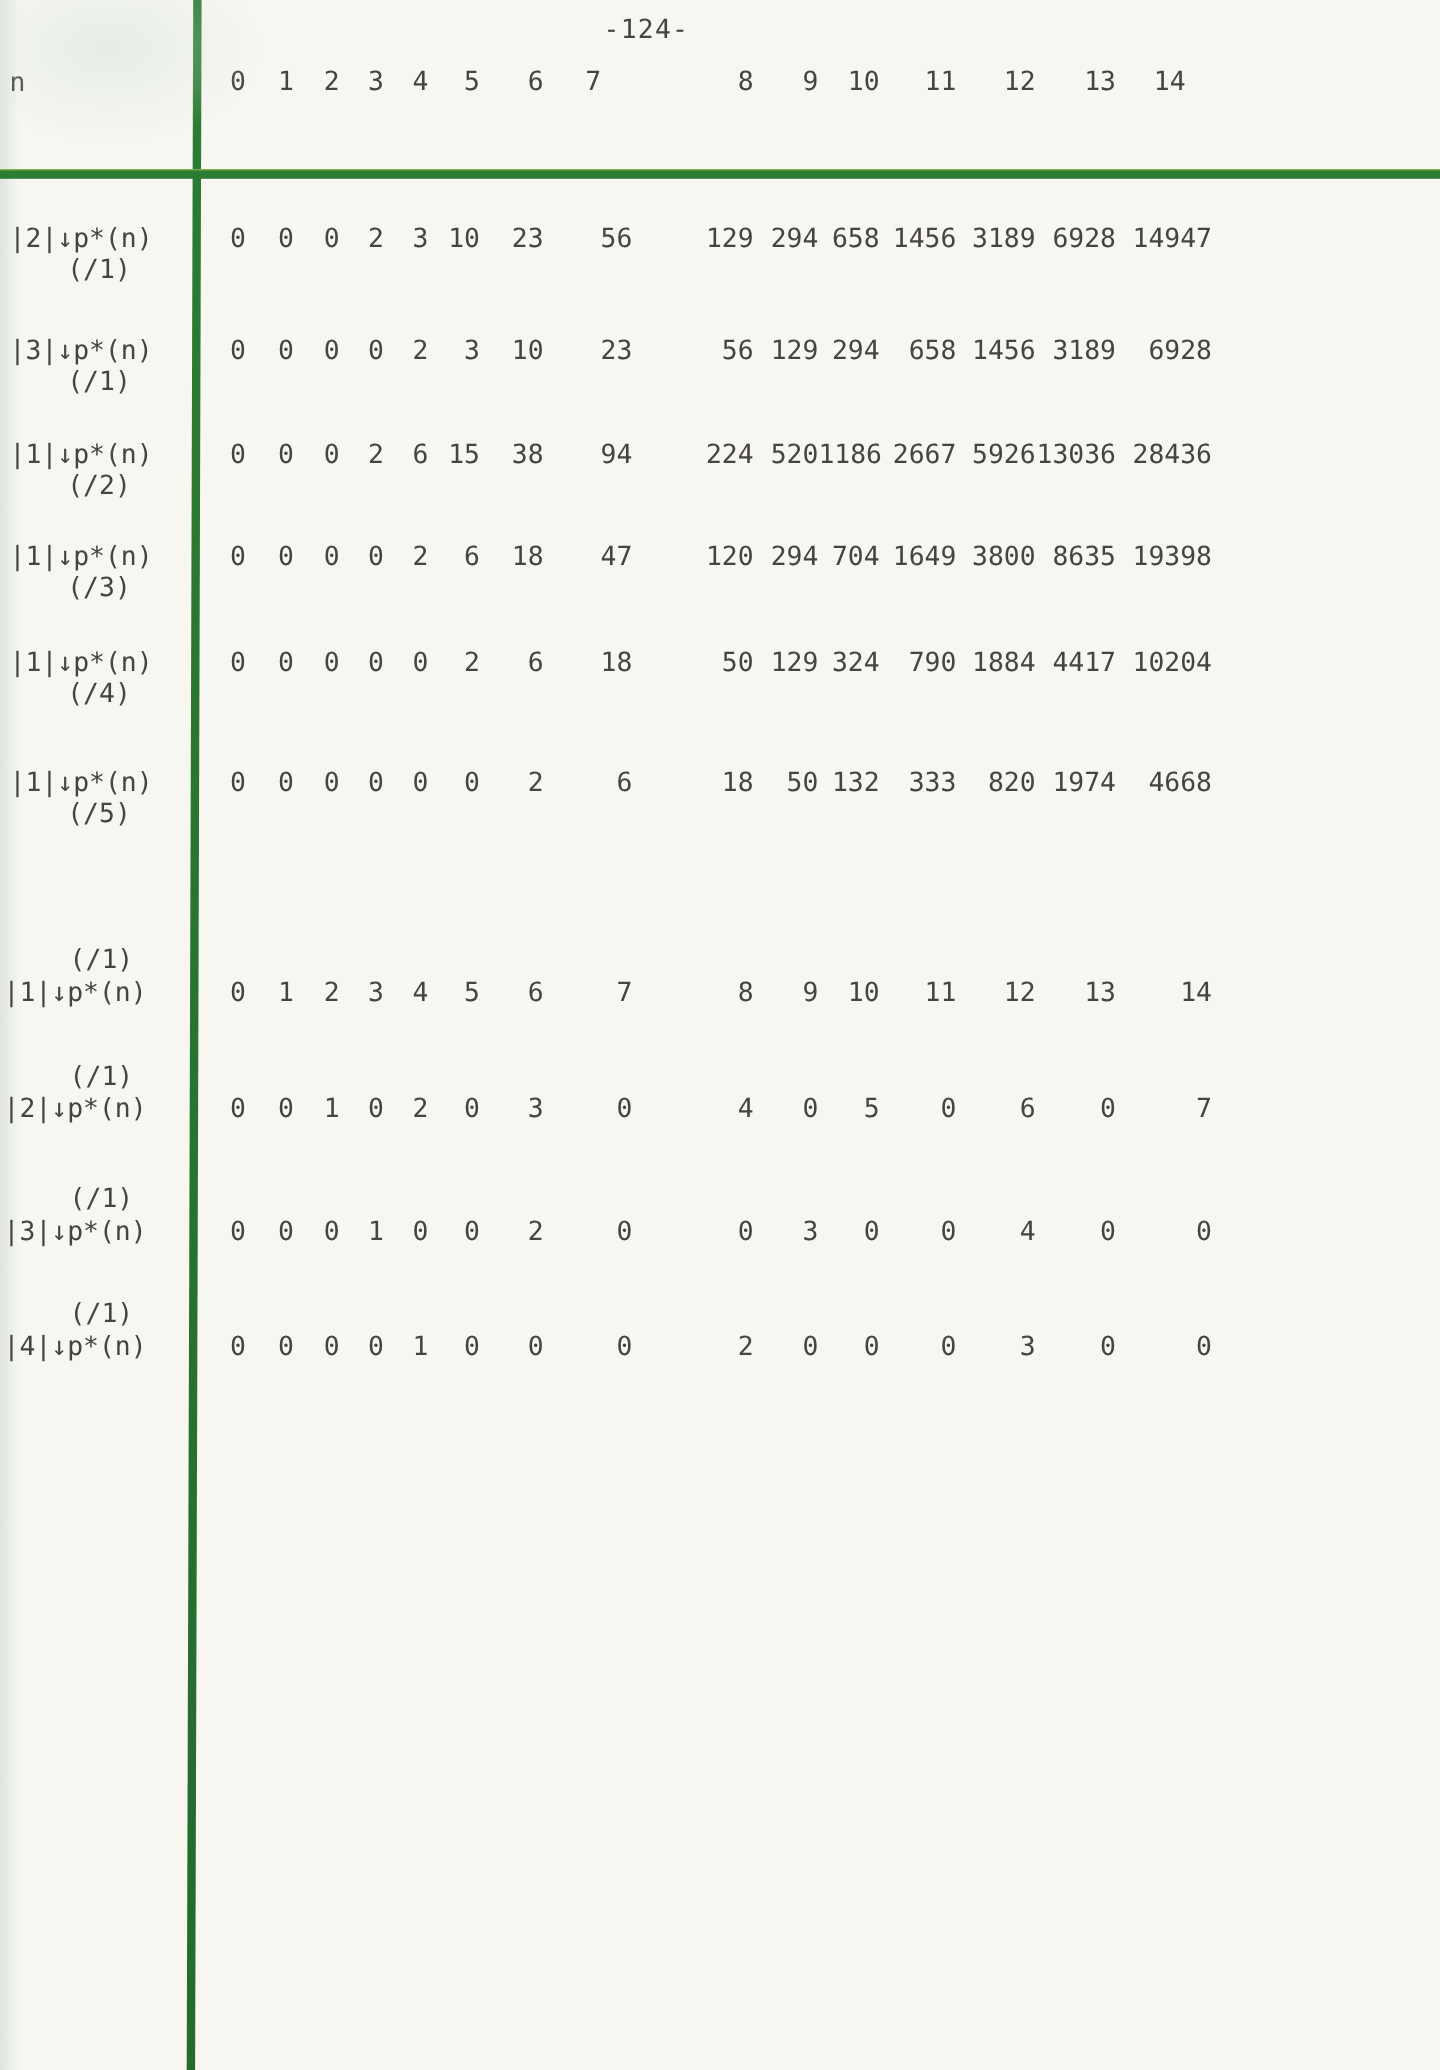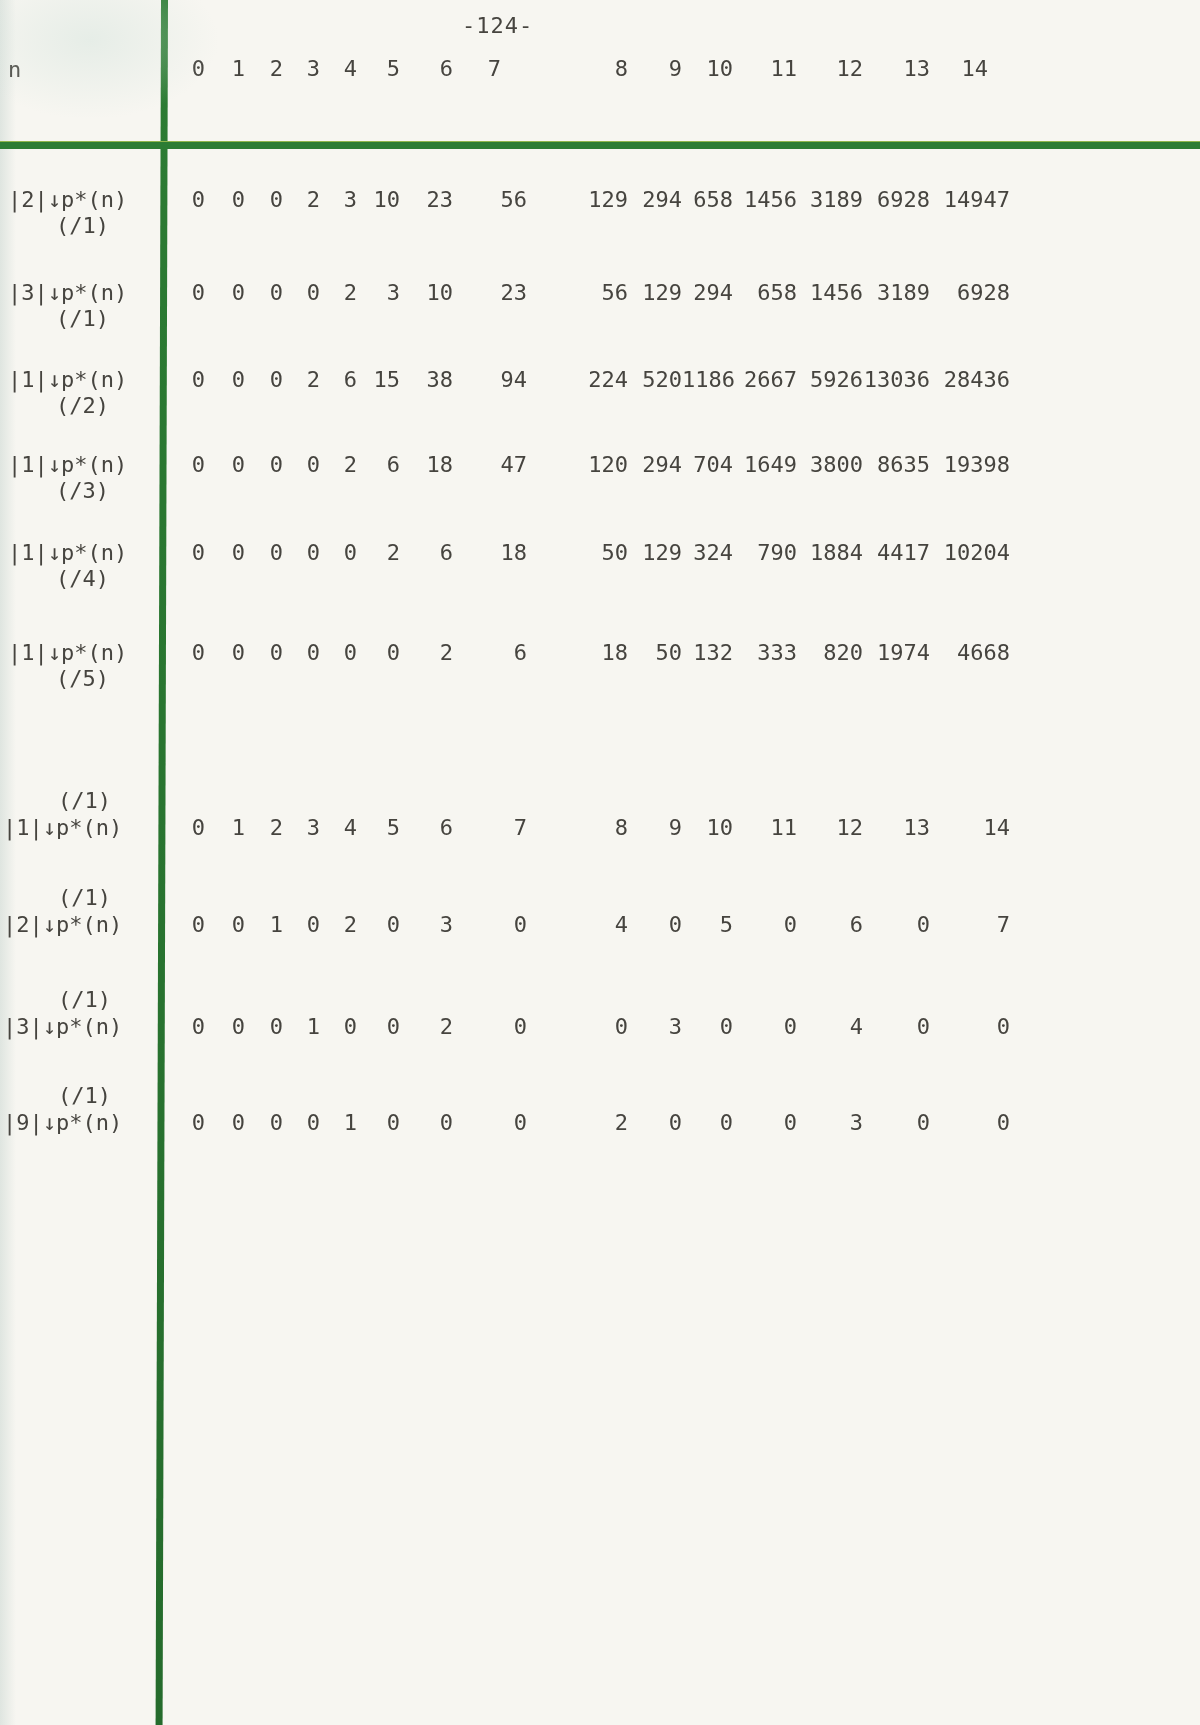--- a/index.html
+++ b/index.html
@@ -24,21 +24,21 @@
   .vrule{
     position:absolute;top:0;bottom:0;left:161px;width:7px;
     background:linear-gradient(180deg,#2c7c33,#256b2c);
     transform:rotate(0.18deg);transform-origin:top center;
   }
   .hrule{
     position:absolute;left:0;width:1200px;top:141px;height:7px;
     background:#2c7c33;border-top:1px solid #8fb54a;box-sizing:content-box;
   }
   .pagenum{
-    position:absolute;top:13px;left:462px;
+    position:absolute;top:13px;left:503px;
     font-size:22px;line-height:26px;letter-spacing:1px;white-space:pre;
   }
   .corner{
     position:absolute;left:8px;top:57px;font-size:22px;line-height:26px;
   }
   .header-row{
     position:absolute;left:166px;top:56px;white-space:nowrap;
   }
   .cell{
     display:inline-block;vertical-align:top;text-align:right;
@@ -123,19 +123,19 @@
       </div>
       <div class="row g2" style="top: 1014px;">
         <div class="label">
           <div class="lbl-main">|3|↓p*(n)</div>
           <div class="lbl-frac">(/1)</div>
         </div>
         <div class="cells"><span class="cell" style="width: 39px;">0</span><span class="cell" style="width: 40px;">0</span><span class="cell" style="width: 38px;">0</span><span class="cell" style="width: 37px;">1</span><span class="cell" style="width: 37px;">0</span><span class="cell" style="width: 43px;">0</span><span class="cell" style="width: 53px;">2</span><span class="cell" style="width: 74px;">0</span><span class="cell" style="width: 101px;">0</span><span class="cell" style="width: 54px;">3</span><span class="cell" style="width: 51px;">0</span><span class="cell" style="width: 64px;">0</span><span class="cell" style="width: 66px;">4</span><span class="cell" style="width: 67px;">0</span><span class="cell" style="width: 80px;">0</span></div>
       </div>
       <div class="row g2" style="top: 1110px;">
         <div class="label">
-          <div class="lbl-main">|9|↓p*(n)</div>
+          <div class="lbl-main">|4|↓p*(n)</div>
           <div class="lbl-frac">(/1)</div>
         </div>
         <div class="cells"><span class="cell" style="width: 39px;">0</span><span class="cell" style="width: 40px;">0</span><span class="cell" style="width: 38px;">0</span><span class="cell" style="width: 37px;">0</span><span class="cell" style="width: 37px;">1</span><span class="cell" style="width: 43px;">0</span><span class="cell" style="width: 53px;">0</span><span class="cell" style="width: 74px;">0</span><span class="cell" style="width: 101px;">2</span><span class="cell" style="width: 54px;">0</span><span class="cell" style="width: 51px;">0</span><span class="cell" style="width: 64px;">0</span><span class="cell" style="width: 66px;">3</span><span class="cell" style="width: 67px;">0</span><span class="cell" style="width: 80px;">0</span></div>
       </div>
     </div>
 </div>
 
 </body></html>

